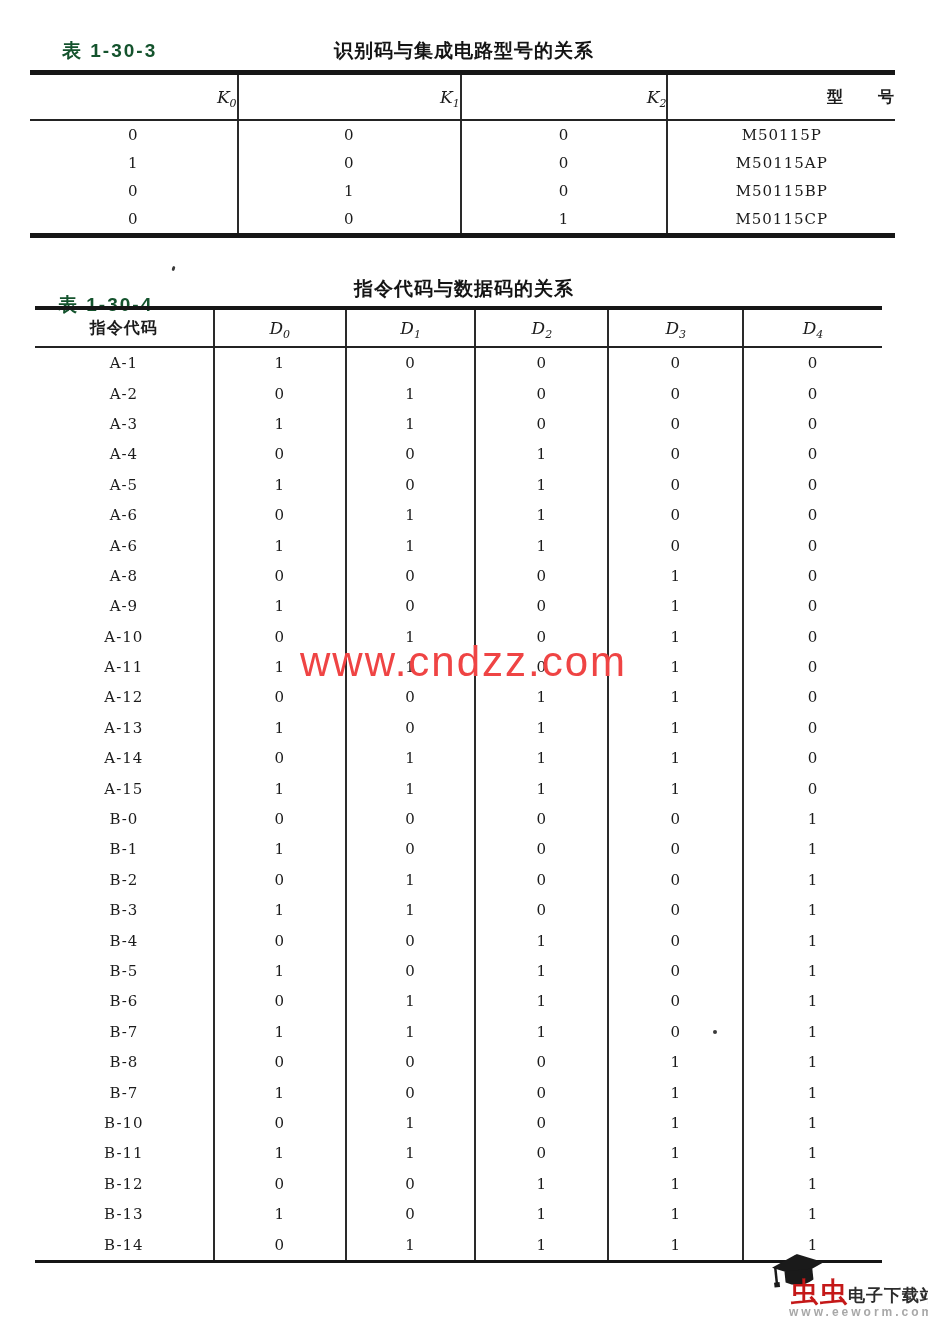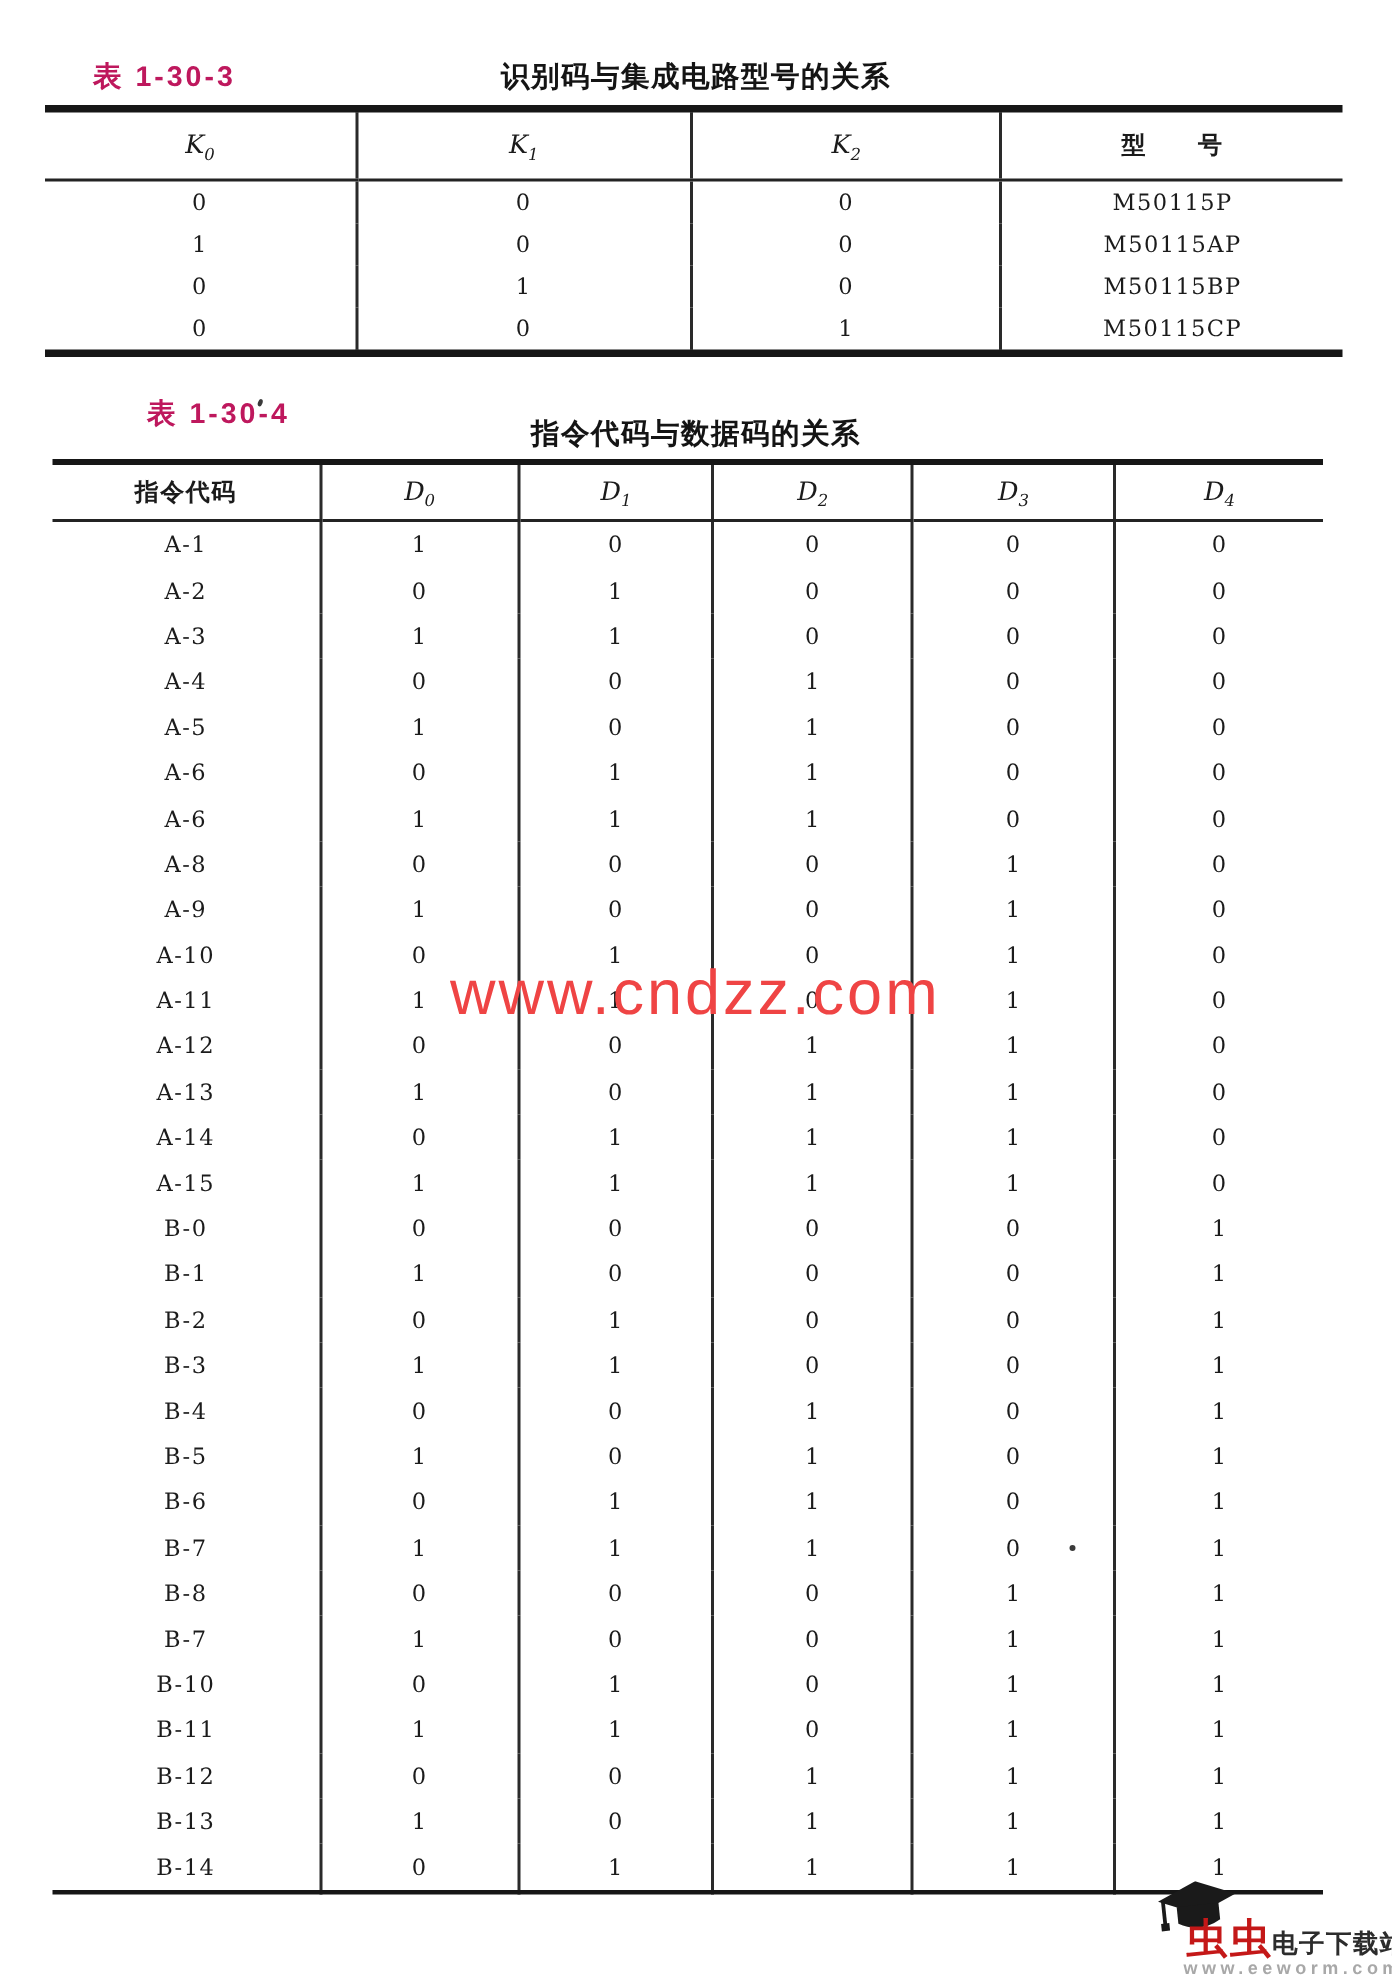--- a/index.html
+++ b/index.html
@@ -1,35 +1,35 @@
 <!DOCTYPE html>
 <html><head>
 <meta charset="utf-8">
 <style>
   html,body{margin:0;padding:0;background:#fff;}
   .page{position:relative;width:928px;height:1320px;background:#ffffff;overflow:hidden;
         font-family:"DejaVu Serif",serif;color:#1b1b1b;}
 
   
-  .caption-label{position:absolute;font:700 19px "Liberation Sans",sans-serif;letter-spacing:2px;color:#be185d;}
+  .caption-label{position:absolute;font:700 19px "Liberation Sans",sans-serif;letter-spacing:2px;color:#14532d;}
   .caption-title{position:absolute;width:100%;text-align:center;font:700 19px "Liberation Sans",sans-serif;
                  letter-spacing:1px;color:#141414;}
   #t1-label{left:62px;top:38px;}
   #t1-title{left:0;top:38px;}
-  #t2-label{left:58px;top:263px;margin-left:40px;}
+  #t2-label{left:58px;top:292px;}
   #t2-title{left:0;top:276px;}
 
   
   table{border-collapse:collapse;table-layout:fixed;position:absolute;}
   th,td{text-align:center;vertical-align:middle;padding:0;font-family:"DejaVu Serif",serif;
         font-size:15px;color:#1b1b1b;overflow:hidden;}
   th+th,td+td{border-left:2px solid #2a2a2a;}
 
   #table1{left:30px;top:70px;width:865px;border-top:5px solid #161616;border-bottom:5px solid #161616;}
-  #table1 th{height:44px;border-bottom:2px solid #232323;}
+  #table1 th{height:44px;border-bottom:2px solid #232323;text-align:right;}
   #table1 td{height:28px;font-size:15px;letter-spacing:1px;}
 
   #table2{left:35px;top:306px;width:847px;border-top:4px solid #161616;border-bottom:3px solid #161616;}
   #table2 th{height:36px;border-bottom:2px solid #232323;}
   #table2 td{height:30.4px;letter-spacing:1px;}
 
   th.var{font-style:italic;font-size:17px;font-weight:400;}
   th.var sub{font-size:11px;line-height:0;}
   th.zh{font-family:"Liberation Sans",sans-serif;font-weight:700;font-size:16px;letter-spacing:1px;white-space:pre;margin-left:28px;}
 

